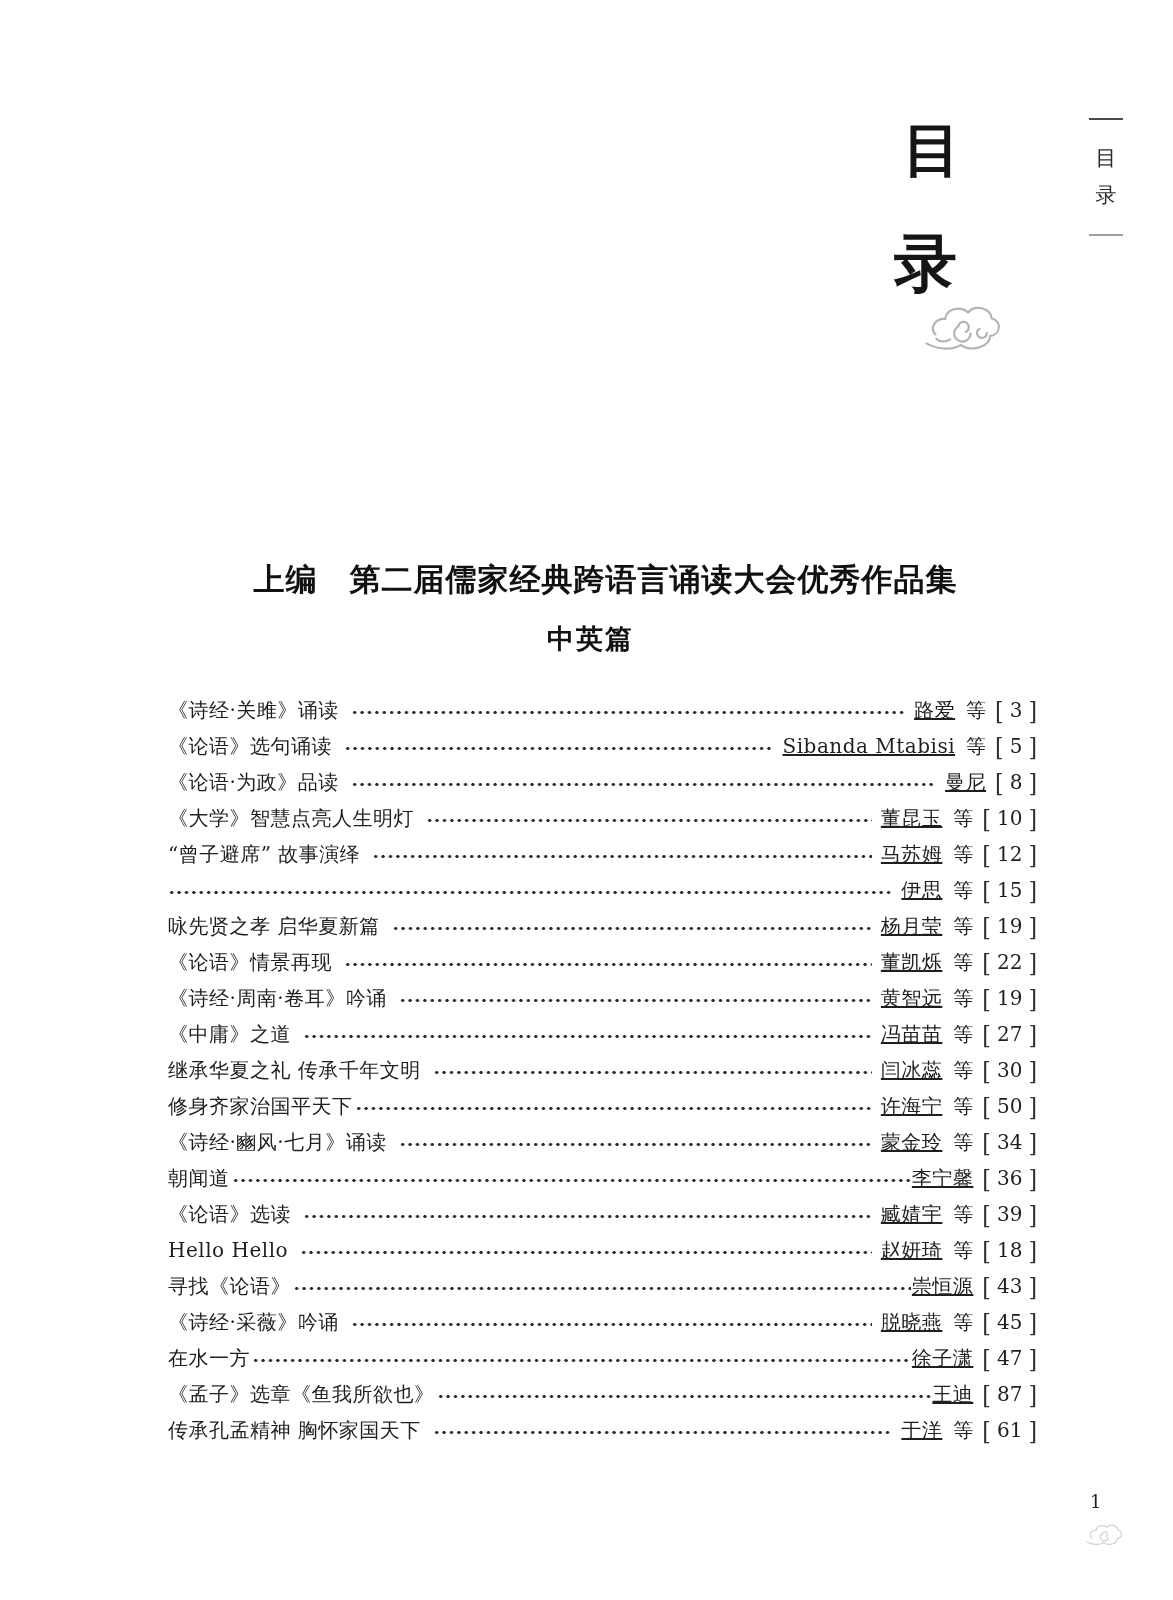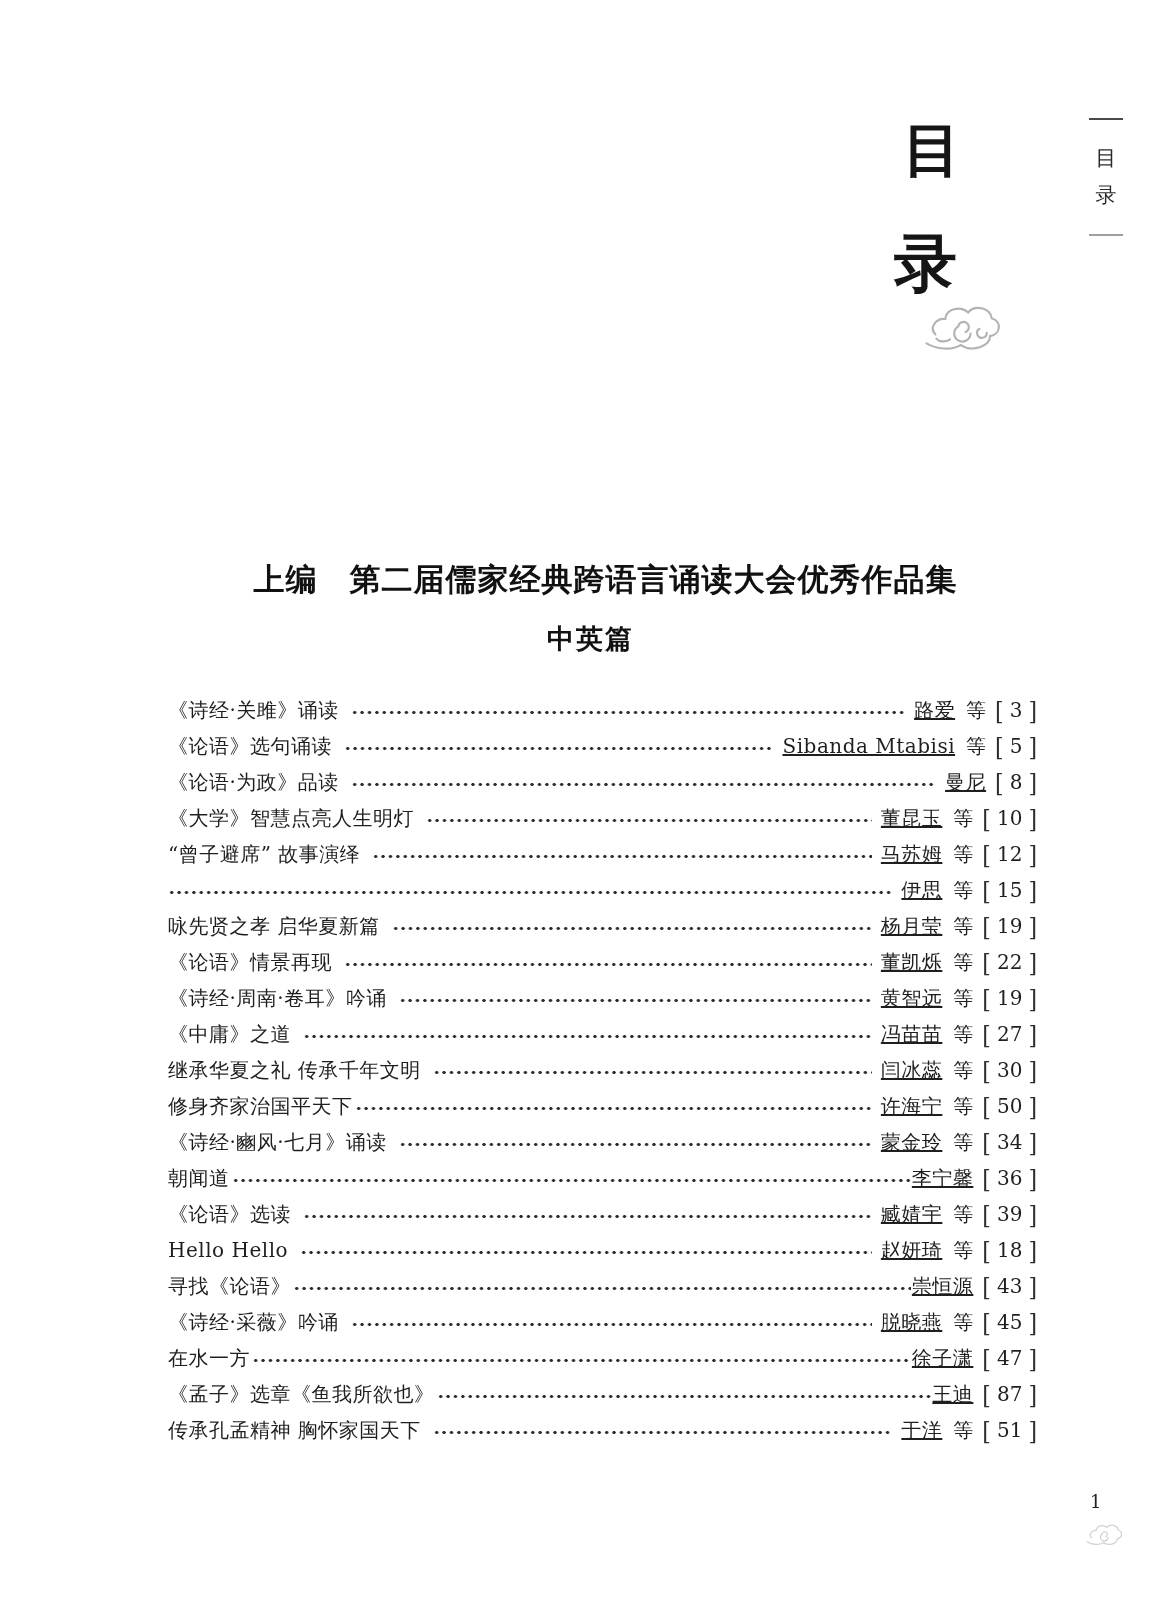--- a/index.html
+++ b/index.html
@@ -402,21 +402,21 @@
       </span>
     </div>
 
     <div class="toc-row">
       <span class="toc-title">传承孔孟精神 胸怀家国天下</span>
       <span class="leader"></span>
       <span class="toc-author">于洋</span>
       <span class="toc-etal">等</span>
       <span class="toc-page">
         <span class="br br-open">[</span>
-        <span class="toc-page-num">51</span>
+        <span class="toc-page-num">61</span>
         <span class="br br-close">]</span>
       </span>
     </div>
   </div>
 
   <div class="footer-page-number">1</div>
   <svg class="cloud cloud-small" viewBox="0 0 100 70" aria-hidden="true">
     <g fill="none" stroke="currentColor" stroke-width="3.2" stroke-linecap="round">
       <path d="M4 57 C16 64 34 66 46 59"></path>
       <path d="M46 59 C60 68 82 61 82 48 C95 46 97 30 84 26 C82 13 63 9 55 19 C45 10 28 15 27 27 C15 26 7 38 15 46"></path>

